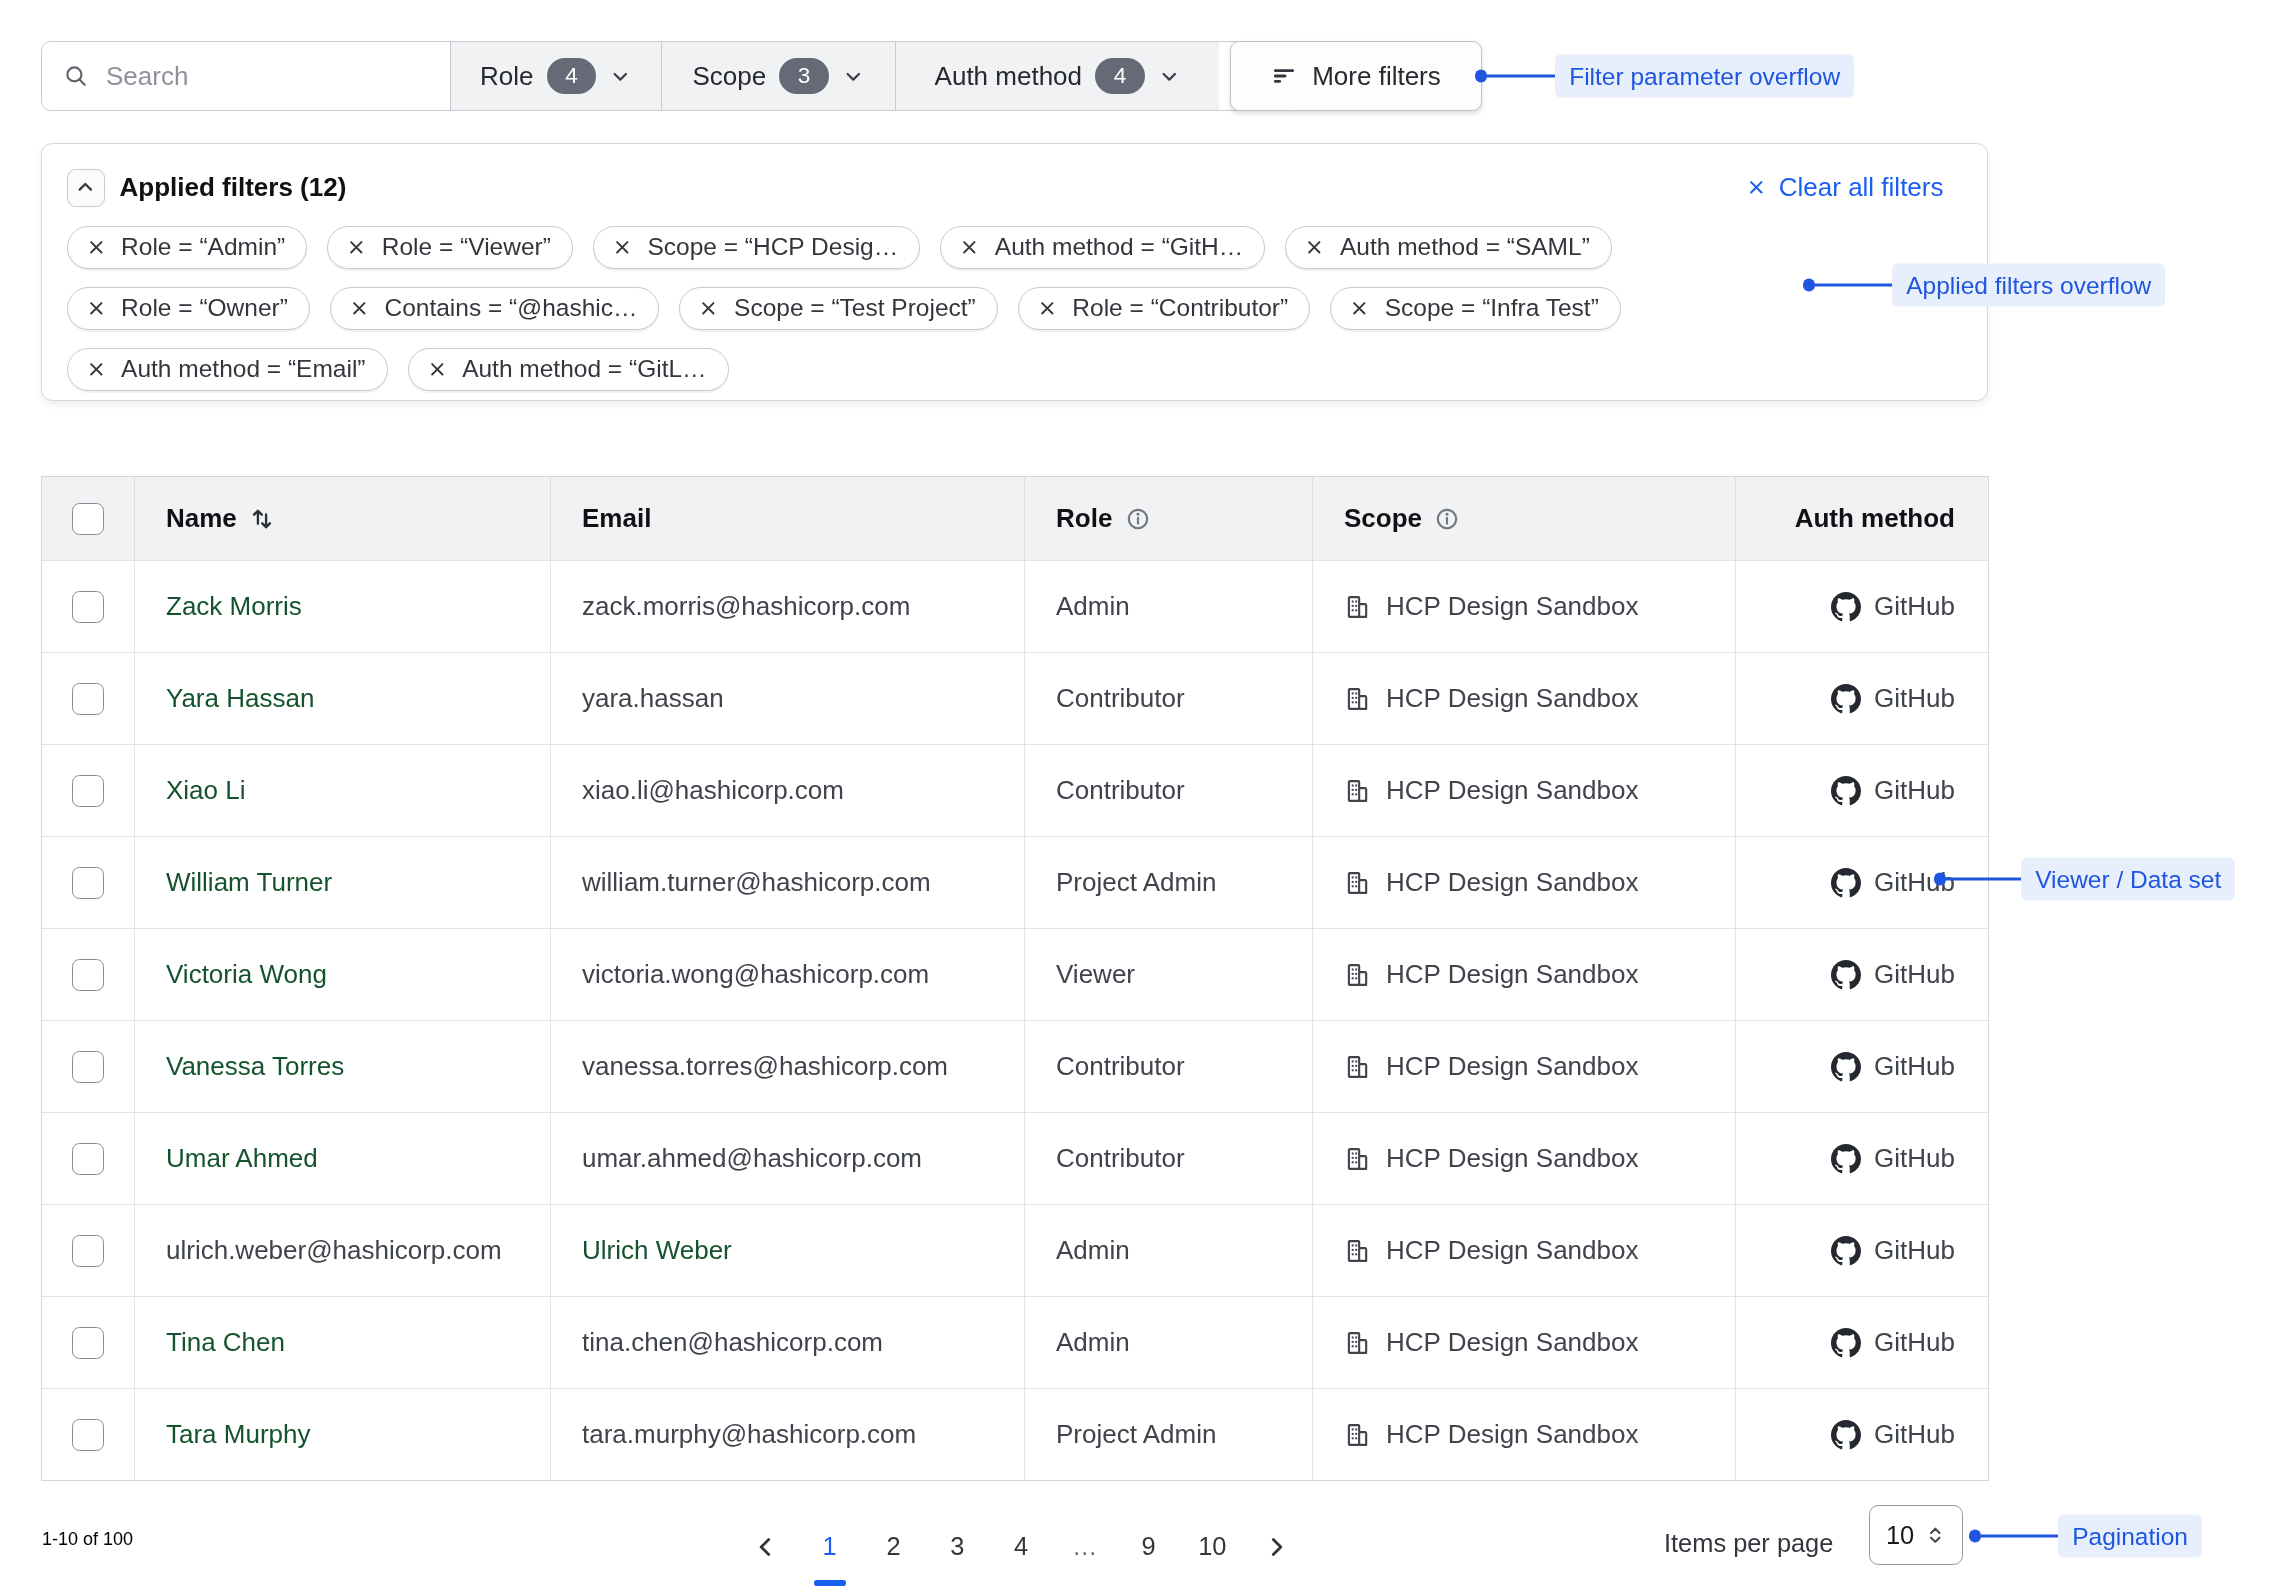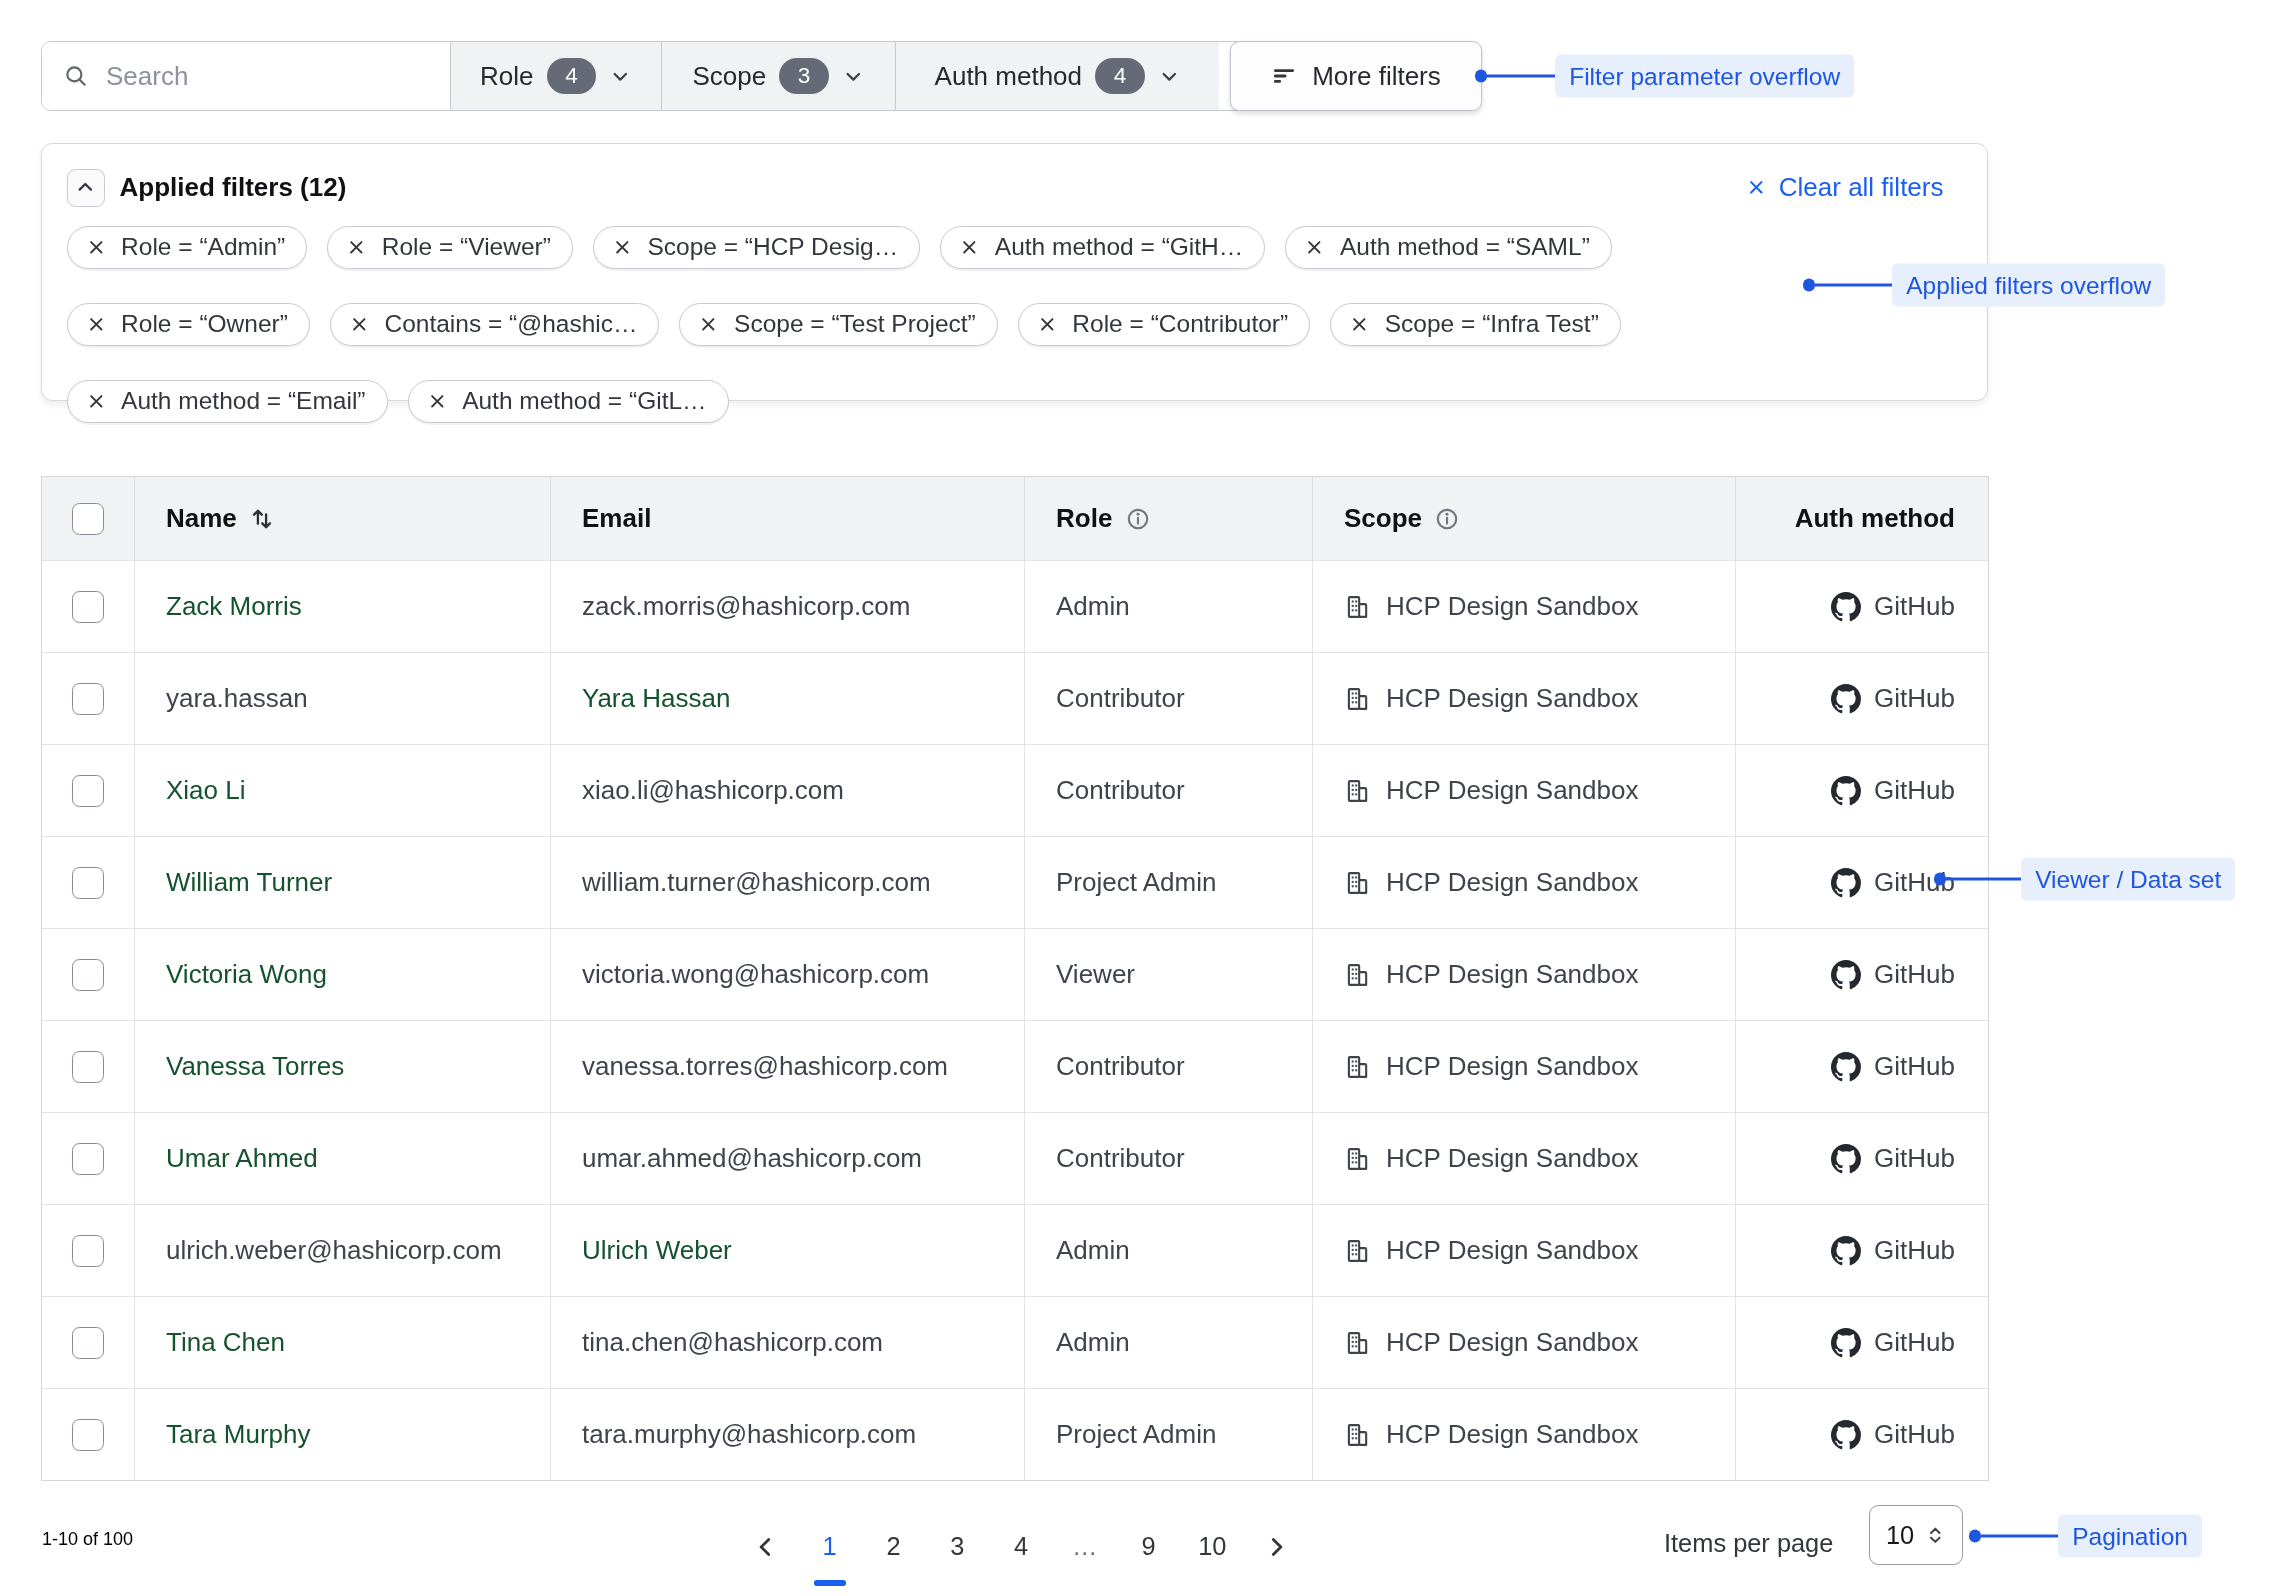--- a/index.html
+++ b/index.html
@@ -66,21 +66,21 @@
   .panel-header{display:flex;align-items:center;height:38px;padding-right:19px;}
   .collapse-btn{
     width:38px;height:38px;border:1.4px solid #c6c9cf;border-radius:8.5px;background:#fbfbfc;
     display:flex;align-items:center;justify-content:center;box-sizing:border-box;cursor:pointer;flex:none;
   }
   .panel-title{font-size:26px;font-weight:700;color:#101114;margin-left:15px;}
   .clear-link{
     margin-left:auto;display:flex;align-items:center;gap:11.3px;color:#1b5ff2;
     font-size:26px;cursor:pointer;text-decoration:none;
   }
-  .pill-rows{margin-top:19px;display:flex;flex-direction:column;gap:34px;}
+  .pill-rows{margin-top:19px;display:flex;flex-direction:column;gap:18px;}
   .pill-row{display:flex;gap:20px;}
   .pill{
     height:43px;display:flex;align-items:center;gap:14px;padding:0 21px 0 17px;
     border:1.4px solid #c6c9cf;border-radius:22.6px;background:#ffffff;box-sizing:border-box;
     box-shadow:0 1.9px 0 rgba(20,24,30,0.06);cursor:pointer;white-space:nowrap;
   }
   .pill-text{font-size:24.5px;color:#33363c;}
 
   
   .table{
@@ -358,24 +358,24 @@
           <path fill="#24292f" fill-rule="evenodd" d="M8 0C3.58 0 0 3.58 0 8c0 3.54 2.29 6.53 5.47 7.59.4.07.55-.17.55-.38 0-.19-.01-.82-.01-1.49-2.01.37-2.53-.49-2.69-.94-.09-.23-.48-.94-.82-1.13-.28-.15-.68-.52-.01-.53.63-.01 1.08.58 1.23.82.72 1.21 1.87.87 2.33.66.07-.52.28-.87.51-1.07-1.78-.2-3.64-.89-3.64-3.95 0-.87.31-1.59.82-2.15-.08-.2-.36-1.02.08-2.12 0 0 .67-.21 2.2.82.64-.18 1.32-.27 2-.27s1.36.09 2 .27c1.53-1.04 2.2-.82 2.2-.82.44 1.1.16 1.92.08 2.12.51.56.82 1.27.82 2.15 0 3.07-1.87 3.75-3.65 3.95.29.25.54.73.54 1.48 0 1.07-.01 1.93-.01 2.2 0 .21.15.46.55.38A8.01 8.01 0 0 0 16 8c0-4.42-3.58-8-8-8z"></path>
         </svg>
       <span>GitHub</span>
     </div>
   </div>
 
   <div class="trow tbody-row">
     <div class="cell c-check">
         <input type="checkbox" class="checkbox" style="">
       </div>
+    <div class="cell">
+        <a class="namelink">Yara Hassan</a>
+      </div>
     <div class="cell">yara.hassan</div>
-    <div class="cell">
-        <a class="namelink">Yara Hassan</a>
-      </div>
     <div class="cell">Contributor</div>
     <div class="cell c-scope">
       <svg class="i30" viewBox="0 0 24 24">
           <g fill="none" stroke="#3f434b" stroke-width="1.8" stroke-linejoin="round">
             <rect x="4.2" y="3.5" width="8.8" height="17" rx="0.8"></rect>
             <path d="M13 9.5 h5 a1 1 0 0 1 1 1 V20.5 H13"></path>
           </g>
           <g fill="#3f434b">
             <rect x="6.6" y="6.4" width="1.7" height="1.7"></rect>
             <rect x="9.6" y="6.4" width="1.7" height="1.7"></rect>

